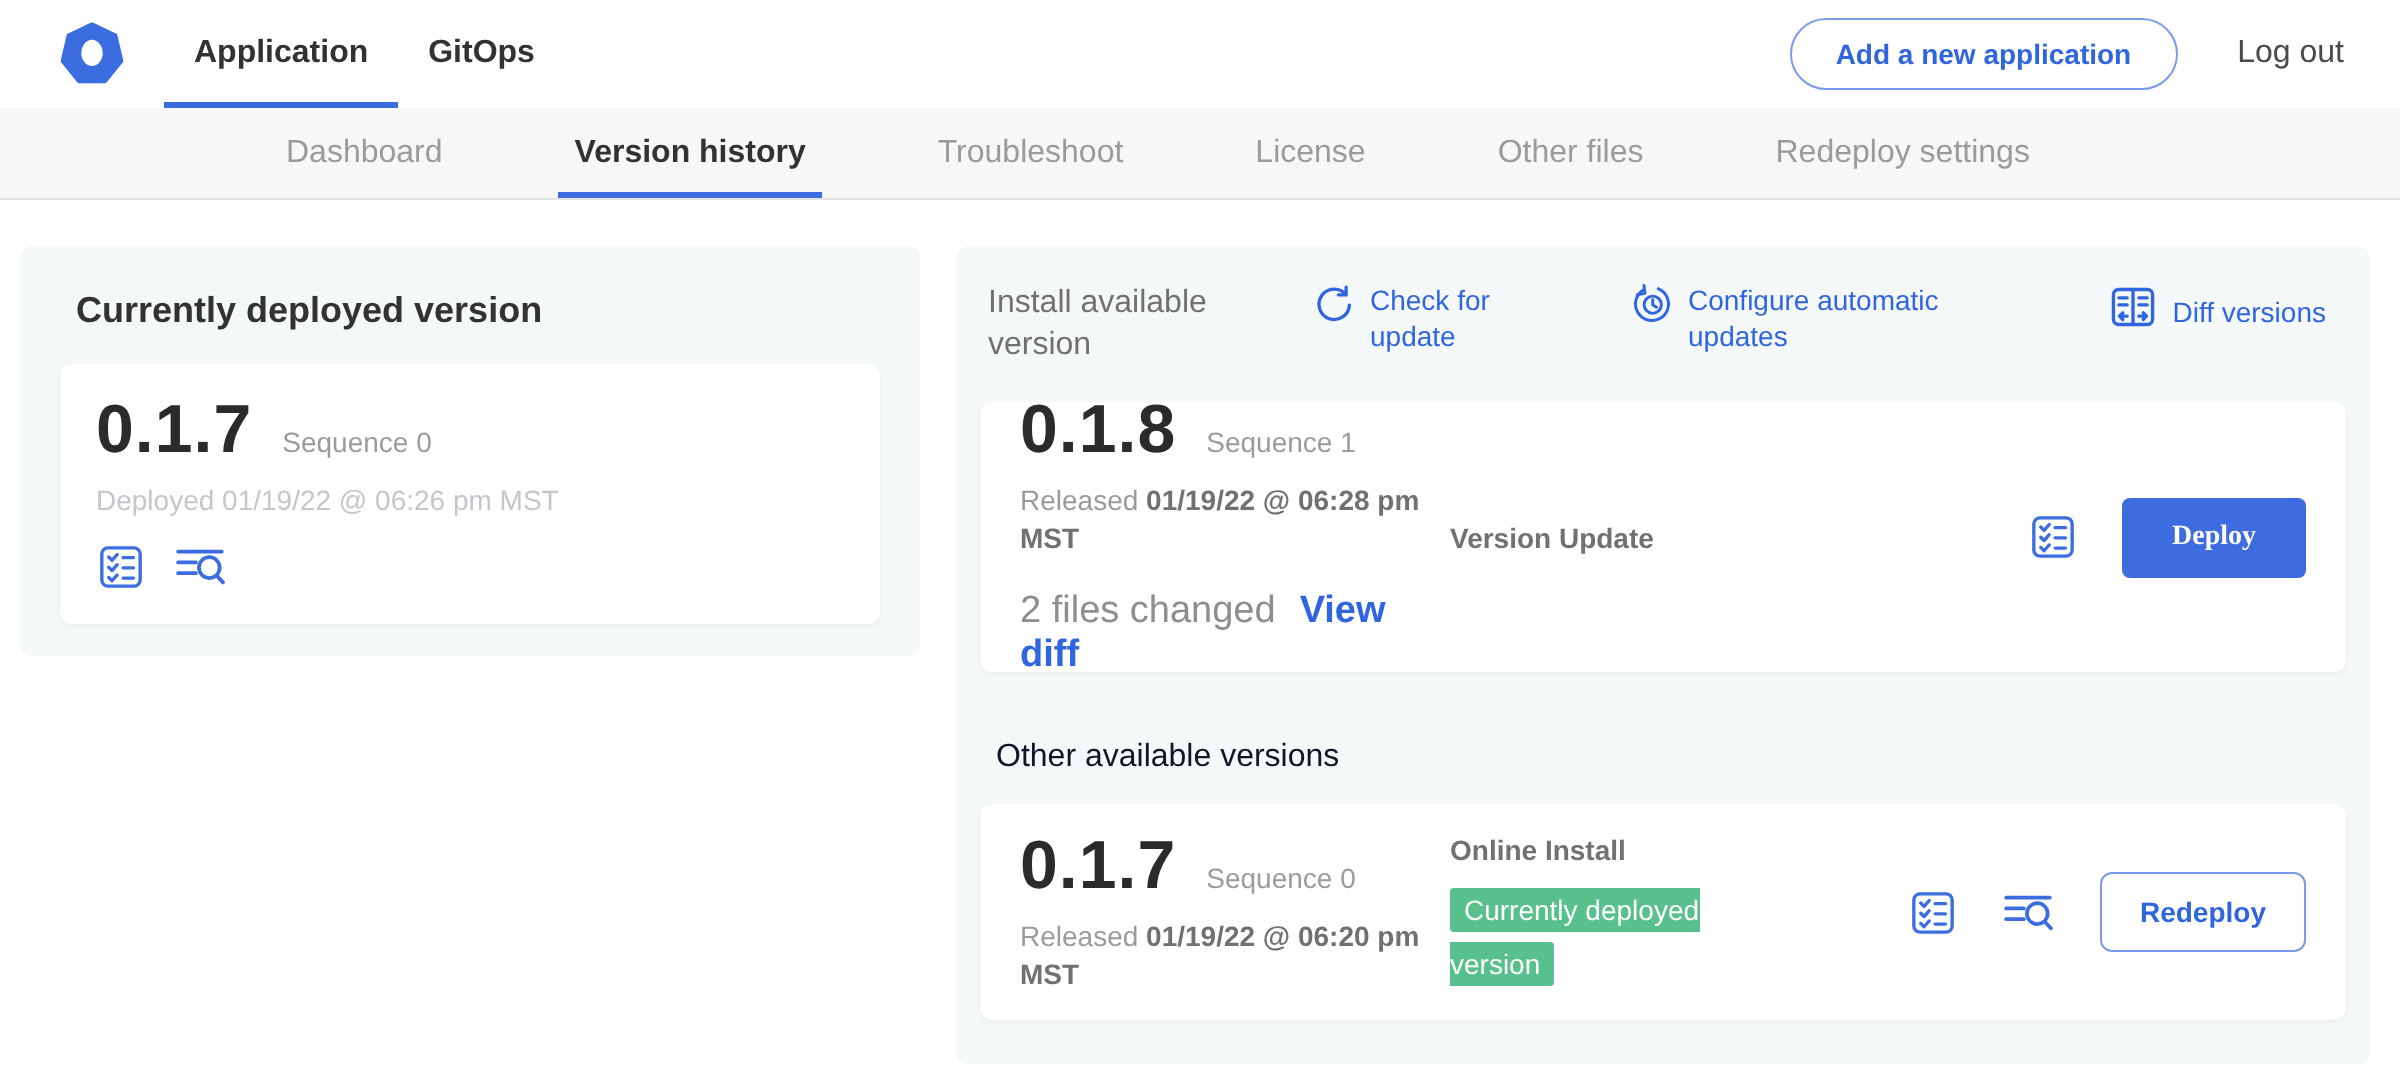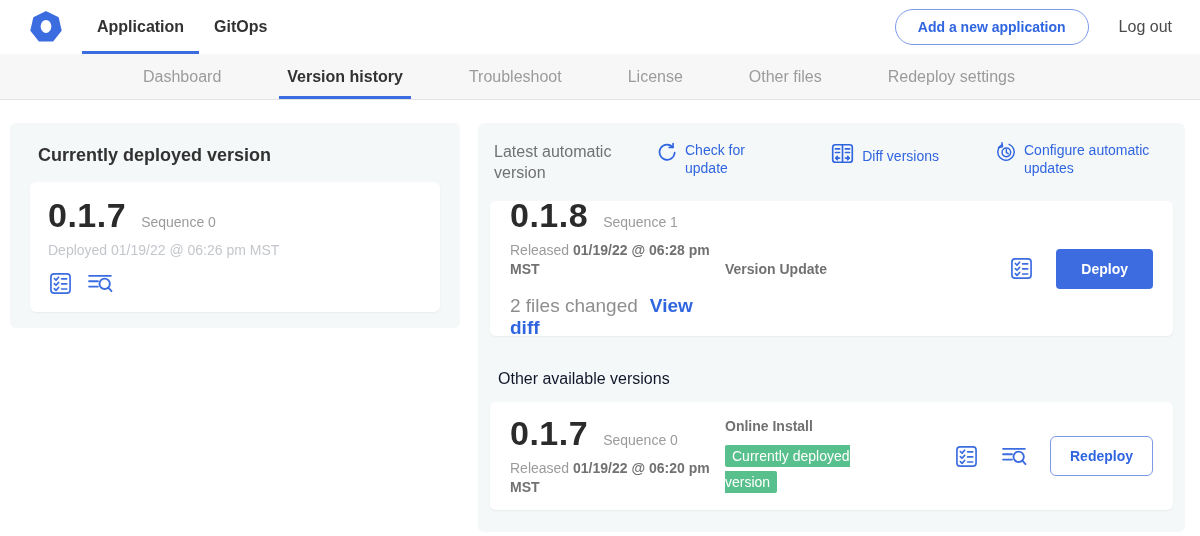--- a/index.html
+++ b/index.html
@@ -61,21 +61,21 @@
   .released b { color:#717171; font-weight:700; }
   .files-row { margin-top:16px; font-size:19px; color:#8e8e8e; }
   .view-diff { color:#3065e0; font-weight:600; margin-left:12px; cursor:pointer; }
   .mid-block { flex:1; padding-right:10px; }
   .source-label { font-size:14px; font-weight:600; color:#717171; }
   .badge-wrap { margin-top:9px; width:140px; line-height:26px; }
   .status-badge { display:inline; background:#58c08c; color:#fff; font-size:14px; font-weight:500;
     padding:3px 7px; border-radius:2px; }
   .right-block { display:flex; align-items:center; gap:22px; flex:none; }
   .deploy-btn { background:#3d6be0; border:0; color:#fff; font-weight:700; font-size:14px;
-    padding:12px 25px; border-radius:4px; cursor:pointer; font-family:Liberation Sans, sans-serif; }
+    padding:12px 25px; border-radius:4px; cursor:pointer; font-family:Liberation Serif, serif; }
   .redeploy-btn { background:#fff; border:1px solid #7d9ae8; color:#3065e0; font-weight:700;
     font-size:14px; padding:11px 19px; border-radius:6px; cursor:pointer; font-family:inherit;text-align:center; }
 
   .other-heading { font-size:16px; color:#0f172a; margin:34px 0 14px 8px; }
 </style>
 </head>
 <body>
 
 <svg width="0" height="0" style="position:absolute">
   <defs>
@@ -163,44 +163,44 @@
               <use href="#ic-logs"></use>
             </svg>
         </span>
       </div>
     </div>
   </section>
 
   <section class="panel panel-right">
 
     <div class="avail-header">
-      <div class="avail-title">Latest automatic version</div>
+      <div class="avail-title">Install available version</div>
       <div class="header-action act-check">
         <span>
           <svg width="22" height="22" viewBox="0 0 24 24">
               <use href="#ic-refresh"></use>
             </svg>
         </span>
         <span>Check for update</span>
       </div>
-      <div class="header-action act-diff">
-        <span>
-          <svg width="25" height="25" viewBox="0 0 24 24">
-              <use href="#ic-diff"></use>
-            </svg>
-        </span>
-        <span>Diff versions</span>
-      </div>
       <div class="header-action act-config">
         <span>
           <svg width="22" height="22" viewBox="0 0 24 24">
               <use href="#ic-clock-refresh"></use>
             </svg>
         </span>
         <span>Configure automatic updates</span>
+      </div>
+      <div class="header-action act-diff">
+        <span>
+          <svg width="25" height="25" viewBox="0 0 24 24">
+              <use href="#ic-diff"></use>
+            </svg>
+        </span>
+        <span>Diff versions</span>
       </div>
     </div>
 
     <div class="card ver-card" style="height:135px;">
       <div class="left-block">
         <div class="version-row">
           <span class="version-num">0.1.8</span>
           <span class="sequence">Sequence 1</span>
         </div>
         <div class="released"><span>Released </span><b>01/19/22 @ 06:28 pm MST</b></div>

